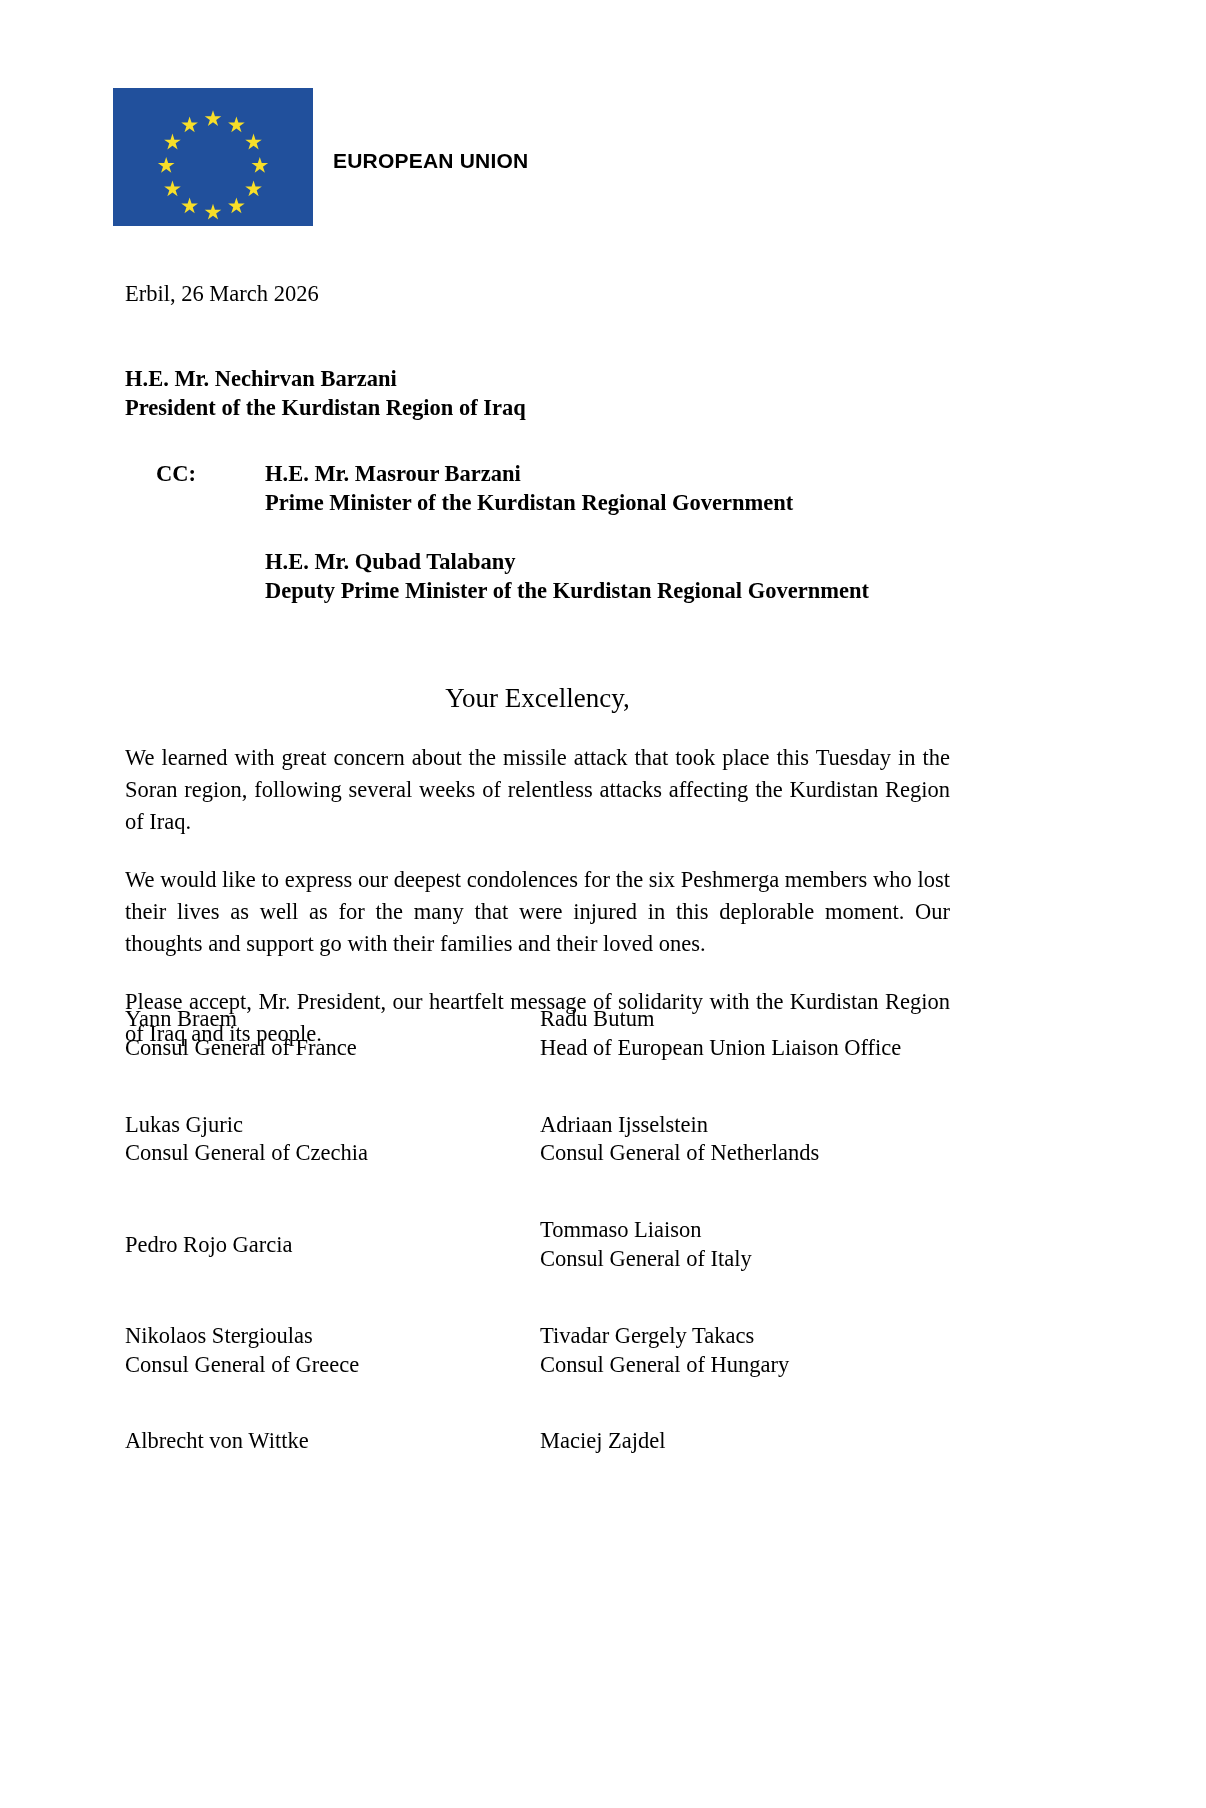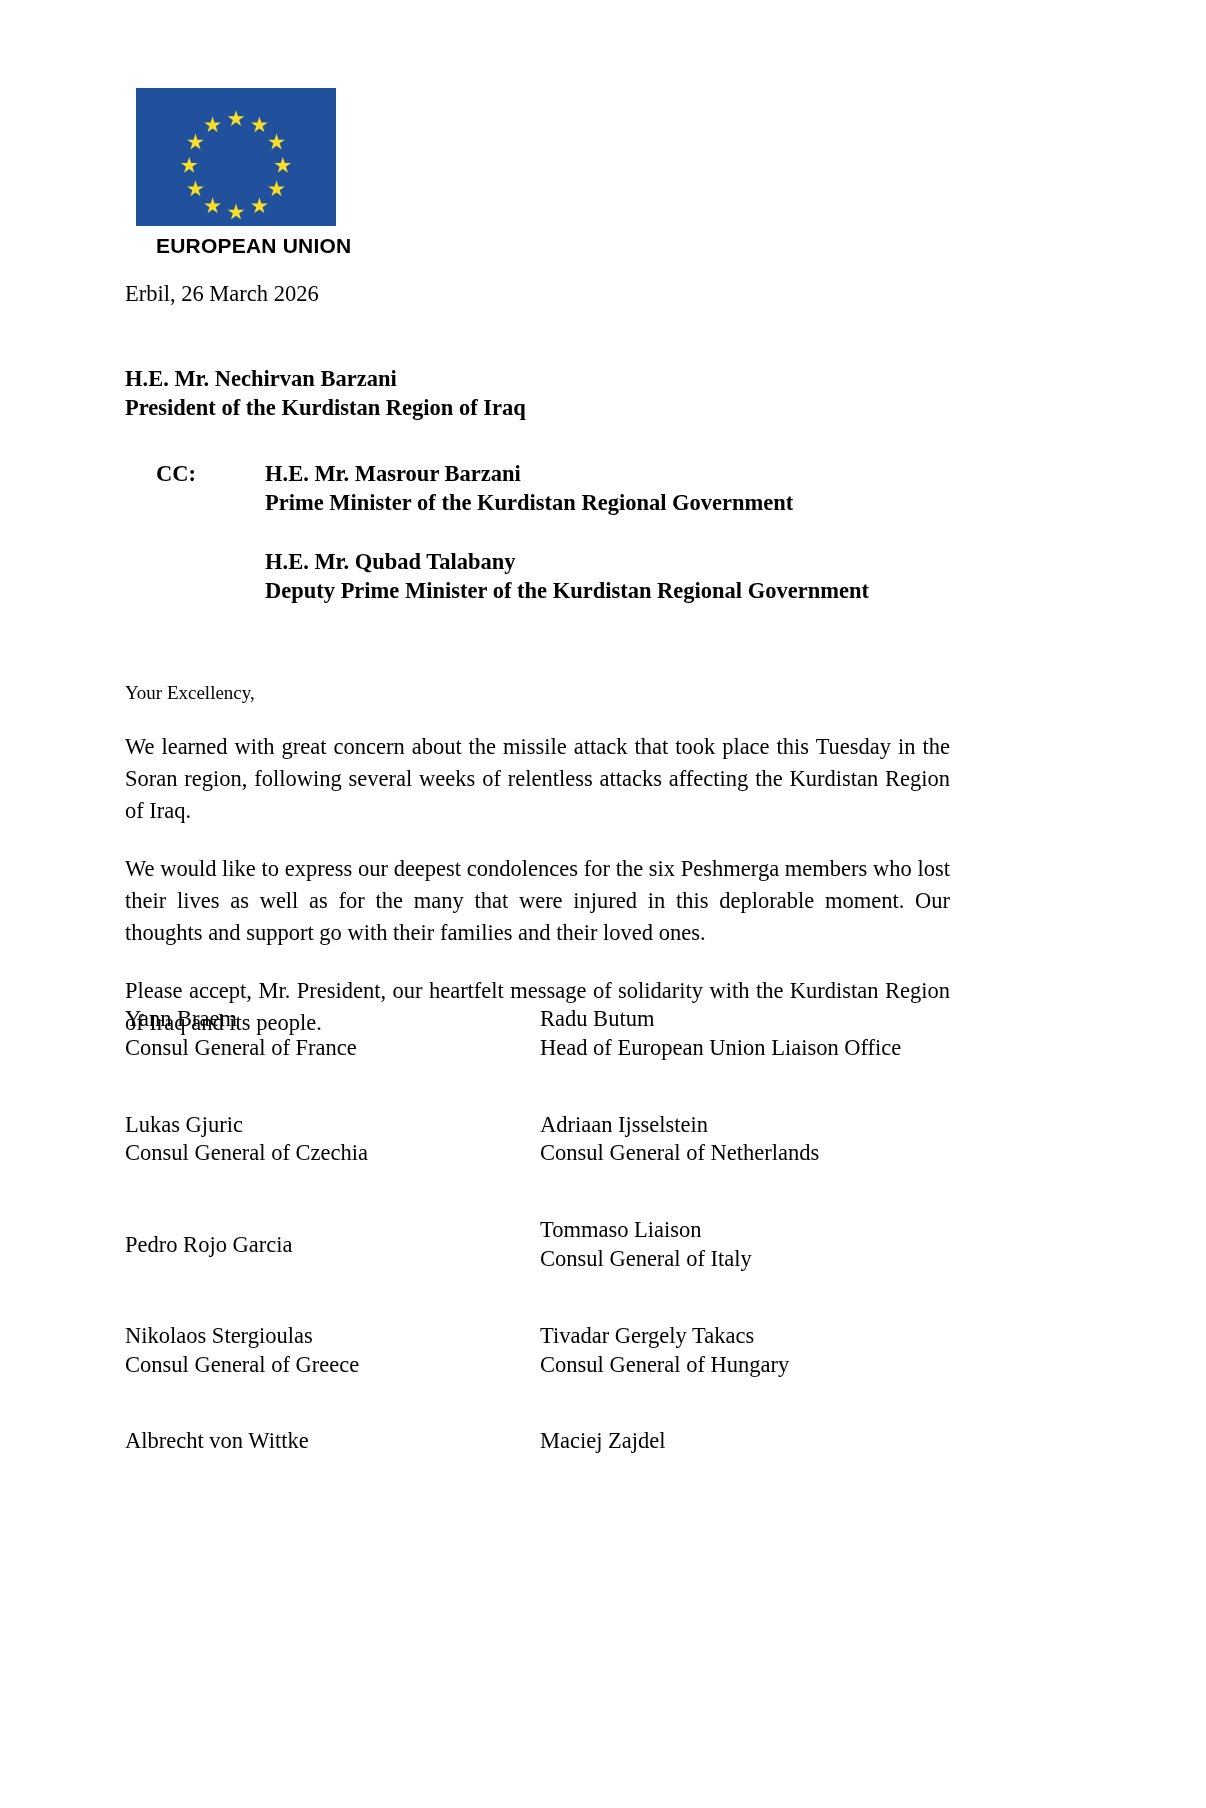--- a/index.html
+++ b/index.html
@@ -19,25 +19,24 @@
     position: relative;
     width: 1206px;
     height: 1808px;
     background: #ffffff;
     box-sizing: border-box;
   }
 
   
   .letterhead {
     position: absolute;
-    left: 136px;
+    left: 113px;
     top: 88px;
     display: flex;
-    align-items: flex-start;
-    flex-direction: column;
+    align-items: center;
   }
   .flag {
     position: relative;
     width: 200px;
     height: 138px;
     background: #21509C;
     flex: 0 0 auto;
   }
   .flag svg {
     display: block;
@@ -91,23 +90,24 @@
   .cc-label {
     width: 140px;
     flex: 0 0 140px;
     text-align: center;
     padding-right: 38px;
     box-sizing: border-box;
   }
   .cc-names div { white-space: nowrap; }
 
   .salutation {
-    font-size: 19px;
+    font-size: 27px;
     line-height: 1.35;
     margin: 74px 0 0 0;
+    text-align: center;
   }
 
   .para {
     font-size: 22.5px;
     line-height: 1.42;
     text-align: justify;
     margin: 26px 0 0 0;
   }
 
   

